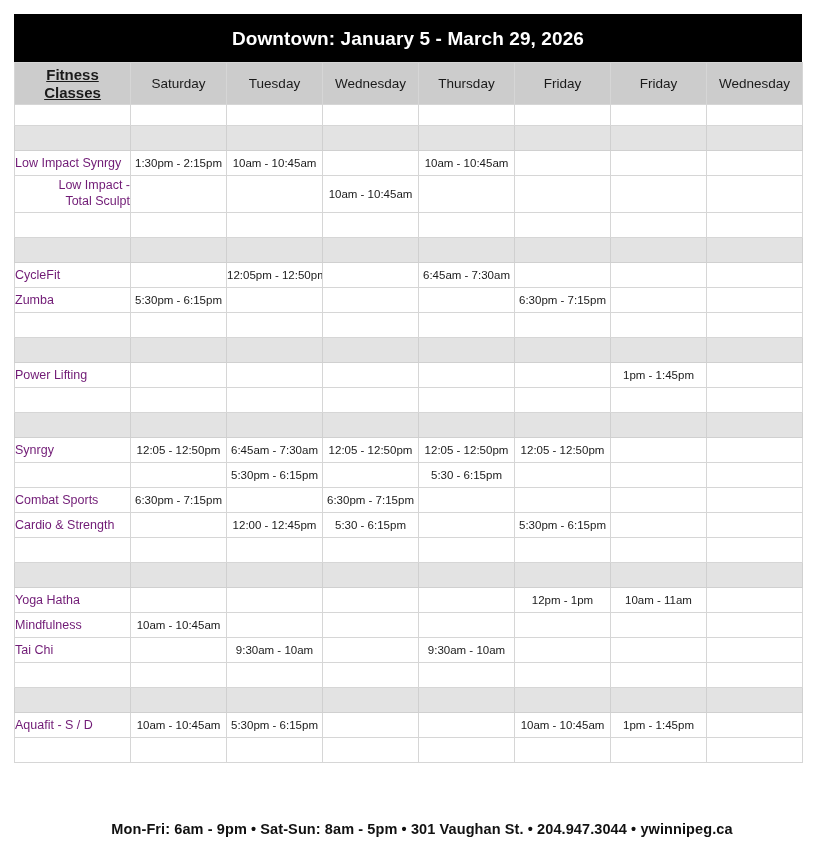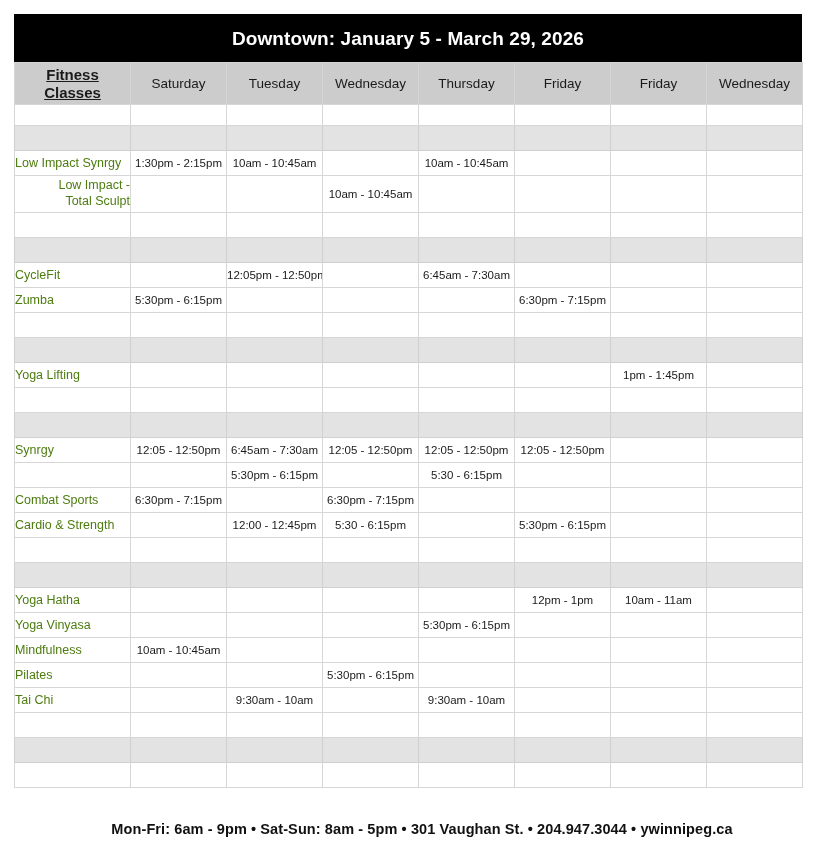--- a/index.html
+++ b/index.html
@@ -112,21 +112,21 @@
     text-align: left;
   }
 
   
   tr.class-row td {
     height: 25px;
     background: #ffffff;
   }
   td.class-name {
     font-size: 12.5px;
-    color: #4d7c0f;
+    color: #701a75;
     padding-left: 7px;
     text-align: left;
     line-height: 1.2;
   }
   td.class-name.two-line {
     line-height: 1.25;
     text-align: right;
   }
   tr.class-row.tall td {
     height: 37px;
@@ -295,21 +295,21 @@
             <td class="section-label"></td>
             <td></td>
             <td></td>
             <td></td>
             <td></td>
             <td></td>
             <td></td>
             <td></td>
           </tr>
           <tr class="class-row">
-            <td class="class-name">Yoga Lifting</td>
+            <td class="class-name">Power Lifting</td>
             <td class="time-cell"></td>
             <td class="time-cell"></td>
             <td class="time-cell"></td>
             <td class="time-cell"></td>
             <td class="time-cell"></td>
             <td class="time-cell">1pm - 1:45pm</td>
             <td class="time-cell"></td>
           </tr>
           <tr class="blank-row">
             <td></td>
@@ -395,78 +395,68 @@
             <td class="class-name">Yoga Hatha</td>
             <td class="time-cell"></td>
             <td class="time-cell"></td>
             <td class="time-cell"></td>
             <td class="time-cell"></td>
             <td class="time-cell">12pm - 1pm</td>
             <td class="time-cell">10am - 11am</td>
             <td class="time-cell"></td>
           </tr>
           <tr class="class-row">
-            <td class="class-name">Yoga Vinyasa</td>
-            <td class="time-cell"></td>
-            <td class="time-cell"></td>
-            <td class="time-cell"></td>
+            <td class="class-name">Mindfulness</td>
+            <td class="time-cell">10am - 10:45am</td>
+            <td class="time-cell"></td>
+            <td class="time-cell"></td>
+            <td class="time-cell"></td>
+            <td class="time-cell"></td>
+            <td class="time-cell"></td>
+            <td class="time-cell"></td>
+          </tr>
+          <tr class="class-row">
+            <td class="class-name">Tai Chi</td>
+            <td class="time-cell"></td>
+            <td class="time-cell">9:30am - 10am</td>
+            <td class="time-cell"></td>
+            <td class="time-cell">9:30am - 10am</td>
+            <td class="time-cell"></td>
+            <td class="time-cell"></td>
+            <td class="time-cell"></td>
+          </tr>
+          <tr class="blank-row">
+            <td></td>
+            <td class="time-cell"></td>
+            <td class="time-cell"></td>
+            <td class="time-cell"></td>
+            <td class="time-cell"></td>
+            <td class="time-cell"></td>
+            <td class="time-cell"></td>
+            <td class="time-cell"></td>
+          </tr>
+          <tr class="section-row">
+            <td class="section-label"></td>
+            <td></td>
+            <td></td>
+            <td></td>
+            <td></td>
+            <td></td>
+            <td></td>
+            <td></td>
+          </tr>
+          <tr class="class-row">
+            <td class="class-name">Aquafit - S / D</td>
+            <td class="time-cell">10am - 10:45am</td>
             <td class="time-cell">5:30pm - 6:15pm</td>
             <td class="time-cell"></td>
             <td class="time-cell"></td>
-            <td class="time-cell"></td>
-          </tr>
-          <tr class="class-row">
-            <td class="class-name">Mindfulness</td>
-            <td class="time-cell">10am - 10:45am</td>
-            <td class="time-cell"></td>
-            <td class="time-cell"></td>
-            <td class="time-cell"></td>
-            <td class="time-cell"></td>
-            <td class="time-cell"></td>
-            <td class="time-cell"></td>
-          </tr>
-          <tr class="class-row">
-            <td class="class-name">Pilates</td>
-            <td class="time-cell"></td>
-            <td class="time-cell"></td>
-            <td class="time-cell">5:30pm - 6:15pm</td>
-            <td class="time-cell"></td>
-            <td class="time-cell"></td>
-            <td class="time-cell"></td>
-            <td class="time-cell"></td>
-          </tr>
-          <tr class="class-row">
-            <td class="class-name">Tai Chi</td>
-            <td class="time-cell"></td>
-            <td class="time-cell">9:30am - 10am</td>
-            <td class="time-cell"></td>
-            <td class="time-cell">9:30am - 10am</td>
-            <td class="time-cell"></td>
-            <td class="time-cell"></td>
-            <td class="time-cell"></td>
-          </tr>
-          <tr class="blank-row">
-            <td></td>
-            <td class="time-cell"></td>
-            <td class="time-cell"></td>
-            <td class="time-cell"></td>
-            <td class="time-cell"></td>
-            <td class="time-cell"></td>
-            <td class="time-cell"></td>
-            <td class="time-cell"></td>
-          </tr>
-          <tr class="section-row">
-            <td class="section-label"></td>
-            <td></td>
-            <td></td>
-            <td></td>
-            <td></td>
-            <td></td>
-            <td></td>
-            <td></td>
+            <td class="time-cell">10am - 10:45am</td>
+            <td class="time-cell">1pm - 1:45pm</td>
+            <td class="time-cell"></td>
           </tr>
           <tr class="blank-row">
             <td></td>
             <td class="time-cell"></td>
             <td class="time-cell"></td>
             <td class="time-cell"></td>
             <td class="time-cell"></td>
             <td class="time-cell"></td>
             <td class="time-cell"></td>
             <td class="time-cell"></td>

